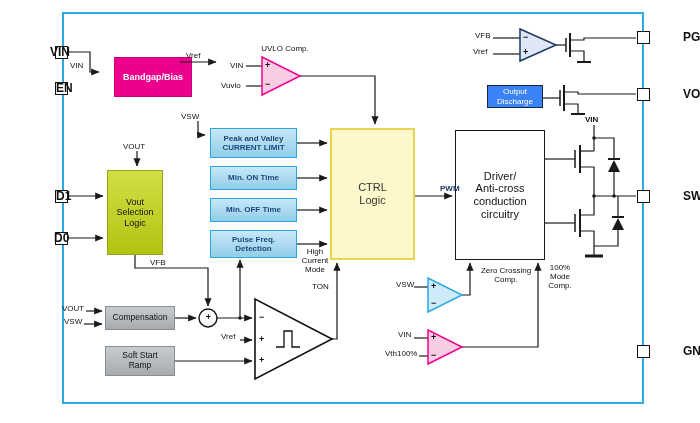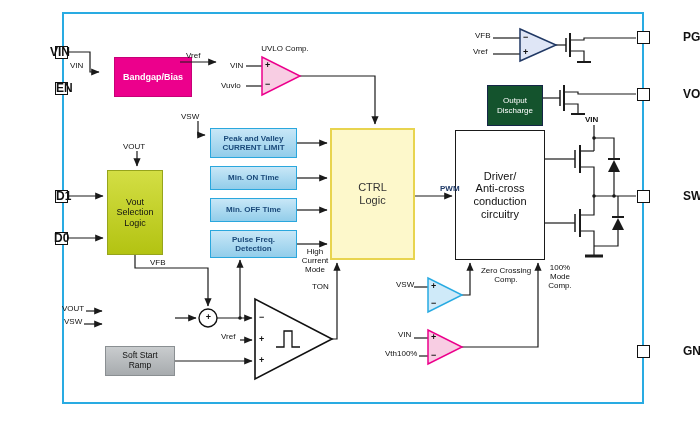--- a/index.html
+++ b/index.html
@@ -25,21 +25,21 @@
   .b-minoff { left:210px; top:198px; width:87px; height:24px; }
   .b-pulse  { left:210px; top:230px; width:87px; height:28px; }
   .ctrl { left:330px; top:128px; width:85px; height:132px; background:#fdf8cb;
           border:2px solid #e8d44f; color:#333; font-size:11px; }
   .driver { left:455px; top:130px; width:90px; height:130px; background:#fff;
             border:1.5px solid #1a1a1a; color:#111; font-size:11px; }
   .gray-block { background:linear-gradient(180deg,#c9ccce,#a7abae); border:1px solid #8a8f92;
                 color:#111; font-size:8.5px; }
   .b-comp { left:105px; top:306px; width:70px; height:24px; }
   .b-soft { left:105px; top:346px; width:70px; height:30px; }
-  .b-disch { left:487px; top:85px; width:56px; height:41px; background:#14532d;
+  .b-disch { left:487px; top:85px; width:56px; height:23px; background:#3b82f6;
              border:1px solid #152647; color:#fff; font-size:8px; }
   .sig { position:absolute; font-size:8px; color:#111; z-index:5; line-height:1.15;
          white-space:pre-line; }
   .sig.center { text-align:center; }
   .sig.navy { color:#1f3a68; font-weight:bold; }
   .sig.bold { font-weight:bold; }
   .sign { position:absolute; font-size:9px; font-weight:bold; color:#111; z-index:5;
           line-height:1; }
   svg.wires { position:absolute; left:0; top:0; z-index:4; pointer-events:none; }
 </style>
@@ -59,20 +59,21 @@
   <div class="block blue-block b-minoff">Min. OFF Time</div>
   <div class="block blue-block b-minon">Min. ON Time</div>
   <div class="block blue-block b-pulse">Pulse Freq.
 Detection</div>
   <div class="block ctrl">CTRL
 Logic</div>
   <div class="block driver">Driver/
 Anti-cross
 conduction
 circuitry</div>
+  <div class="block gray-block b-comp">Compensation</div>
   <div class="block gray-block b-soft">Soft Start
 Ramp</div>
   <div class="block b-disch">Output
 Discharge</div>
 
   <svg class="wires" width="700" height="423" viewBox="0 0 700 423">
     <defs>
       <marker id="ah" markerWidth="8" markerHeight="8" refX="6.5" refY="3" orient="auto">
         <path d="M0,0 L7,3 L0,6 Z" fill="#1a1a1a"></path>
       </marker>

